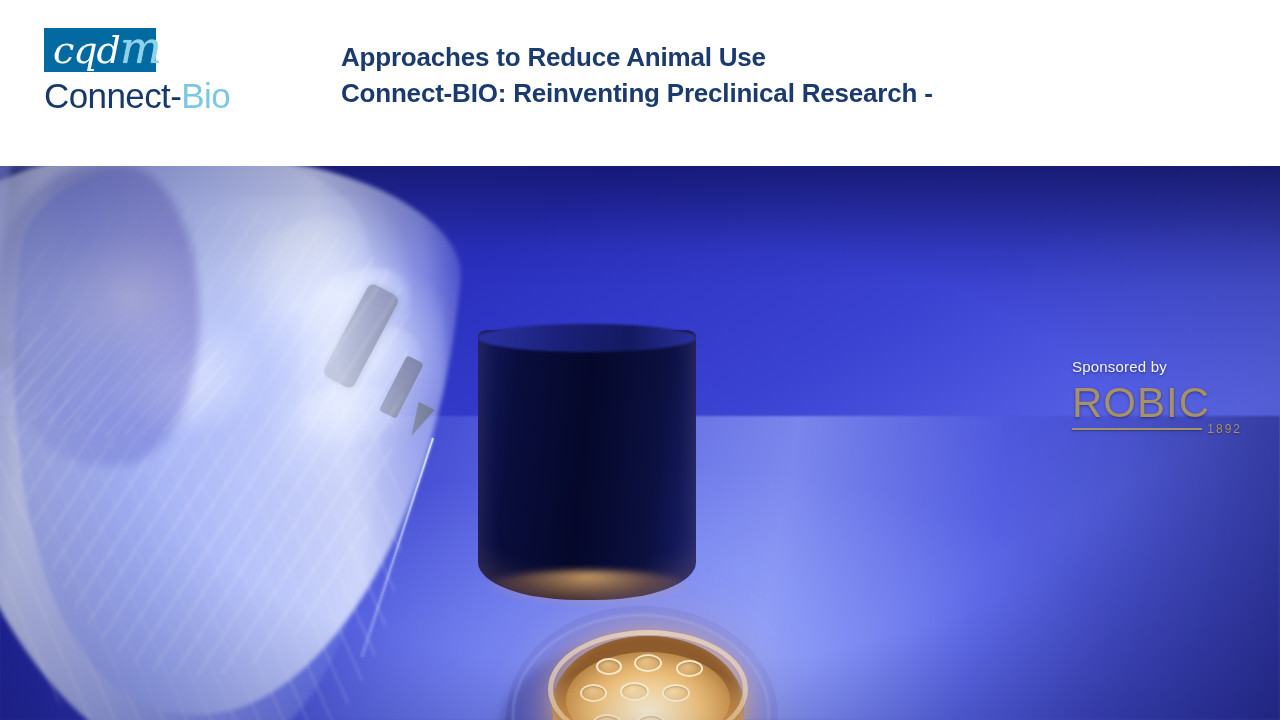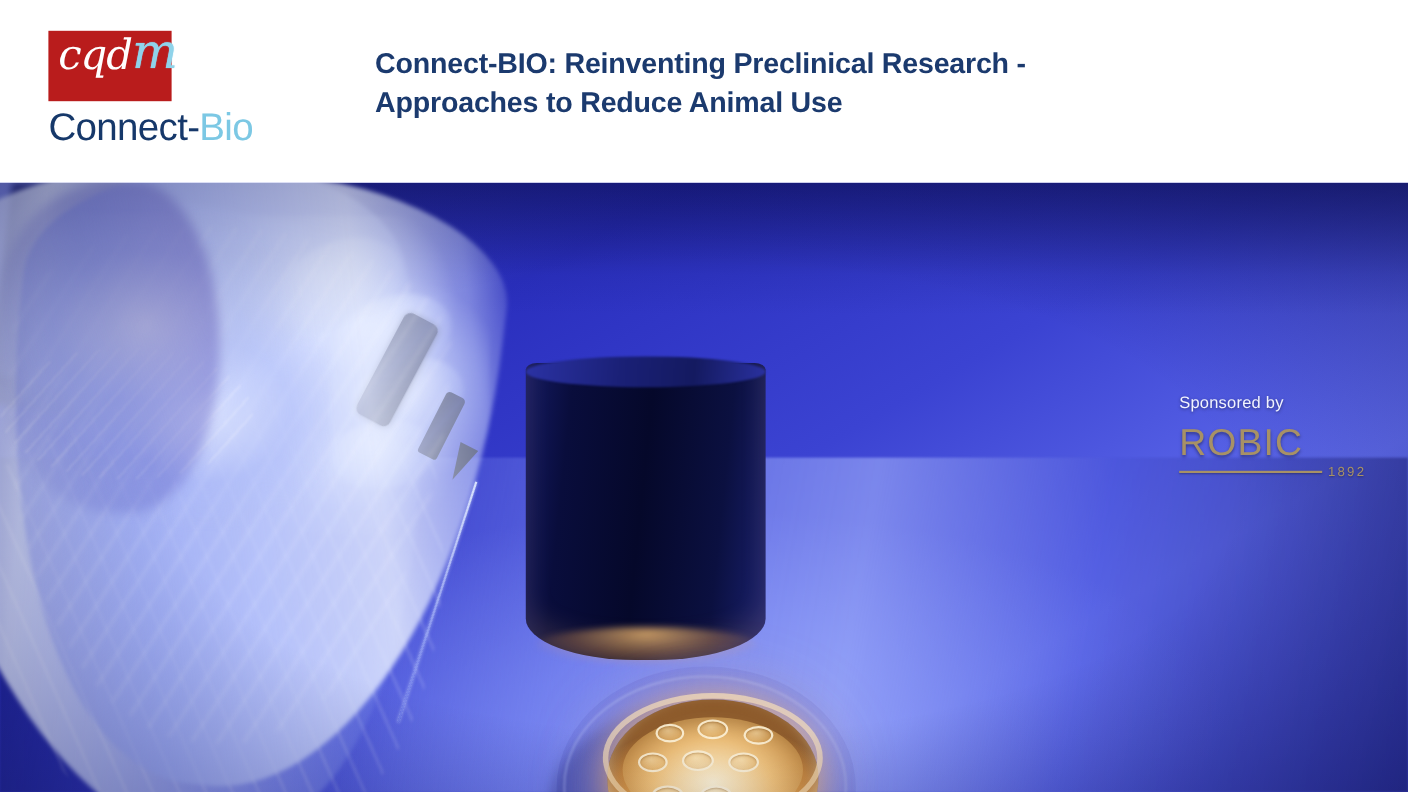--- a/index.html
+++ b/index.html
@@ -11,22 +11,22 @@
   .slide { position:relative; width:1280px; height:720px; overflow:hidden; }
 
   
   .header {
     position:absolute; left:0; top:0; width:1280px; height:166px;
     background:#ffffff; z-index:20;
   }
   
   .brand { position:absolute; left:44px; top:28px; width:270px; }
   .cqdm-box {
-    position:relative; width:112px; height:64px;
-    background:#b91c1c; overflow:visible;
+    position:relative; width:112px; height:44px;
+    background:#0369a1; overflow:visible;
   }
   .cqdm-text {
     position:absolute; left:9px; top:-1px;
     font-family:"DejaVu Serif", serif;
     font-style:italic; font-weight:400;
     font-size:38px; line-height:46px;
     letter-spacing:-1px;
     color:#ffffff; white-space:nowrap;
   }
   .cqdm-m {
@@ -334,21 +334,21 @@
   }
   .sponsor-label {
     font-family:"Liberation Sans", sans-serif;
     font-size:15px; font-weight:400; color:#f1f3ff;
     letter-spacing:0.2px; line-height:18px;
     text-shadow:0 1px 3px rgba(0,0,0,0.45);
   }
   .robic-wrap { margin-top:4px; position:relative; }
   .robic {
     font-family:"Liberation Sans", sans-serif;
-    font-size:34px; font-weight:400; letter-spacing:1px;
+    font-size:42px; font-weight:400; letter-spacing:1px;
     color:#a79166; line-height:46px;
     text-shadow:0 1px 3px rgba(0,0,0,0.40);
   }
   .robic-foot {
     display:flex; align-items:center; justify-content:flex-end;
     gap:5px; margin-top:-4px;
   }
   .robic-rule {
     flex:1 1 auto; height:2px; background:#a79166;
     box-shadow:0 1px 2px rgba(0,0,0,0.35);
@@ -368,22 +368,22 @@
 
     <div class="brand">
       <div class="cqdm-box">
         <span class="cqdm-text">cqd</span>
         <span class="cqdm-m">m</span>
       </div>
       <div class="brand-word"><span class="brand-connect">Connect-</span><span class="brand-bio">Bio</span></div>
     </div>
 
     <div class="title">
+      <span class="ln">Approaches to Reduce Animal Use</span>
       <span class="ln">Connect-BIO: Reinventing Preclinical Research -</span>
-      <span class="ln">Approaches to Reduce Animal Use</span>
     </div>
 
   </div>
 
   <div class="photo">
 
     <div class="photo-layer bg-base"></div>
     <div class="photo-layer rearwall"></div>
     <div class="photo-layer counter"></div>
     <div class="photo-layer tray"></div>

